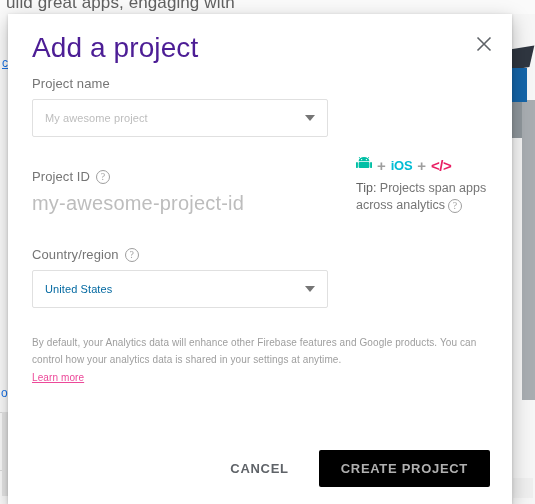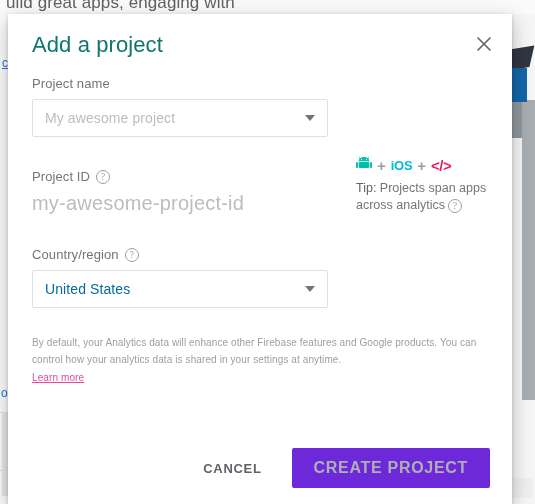--- a/index.html
+++ b/index.html
@@ -107,22 +107,22 @@
     overflow: hidden;
   }
 
   .dialog-header {
     position: relative;
     height: 62px;
   }
   .dialog-title {
     position: absolute;
     left: 24px; top: 18px;
-    font-size: 22px;
-    color: #0f766e;
+    font-size: 28px;
+    color: #4c1d95;
     font-weight: 400;
     letter-spacing: .1px;
   }
   .close-btn {
     position: absolute;
     right: 14px; top: 16px;
     width: 28px; height: 28px;
     cursor: pointer;
     display: flex; align-items: center; justify-content: center;
   }
@@ -149,21 +149,21 @@
     border: 1px solid #e0e0e0;
     border-radius: 2px;
     display: flex;
     align-items: center;
     padding: 0 12px;
     background: #fff;
     position: relative;
     cursor: text;
   }
   .text-field .value {
-    font-size: 14px;
+    font-size: 11px;
     color: #bdbdbd;
     letter-spacing: .1px;
   }
   .text-field.filled .value { color: #0369a1; }
   .caret {
     position: absolute;
     right: 12px; top: 50%;
     transform: translateY(-50%);
     width: 0; height: 0;
     border-left: 5px solid transparent;
@@ -263,24 +263,24 @@
     font-family: inherit;
     font-size: 13px;
     font-weight: bold;
     letter-spacing: .7px;
     color: #5f6368;
     padding: 10px 14px;
     cursor: pointer;
     border-radius: 2px;
   }
   .btn-primary-disabled {
-    background: #6d28d9;
+    background: #000000;
     border: none;
     font-family: inherit;
-    font-size: 16px;
+    font-size: 13px;
     font-weight: bold;
     letter-spacing: .7px;
     color: #b0b0b0;
     padding: 11px 22px;
     border-radius: 2px;
     cursor: default;
   }
 
   .spacer-32 { height: 32px; }
 </style>

